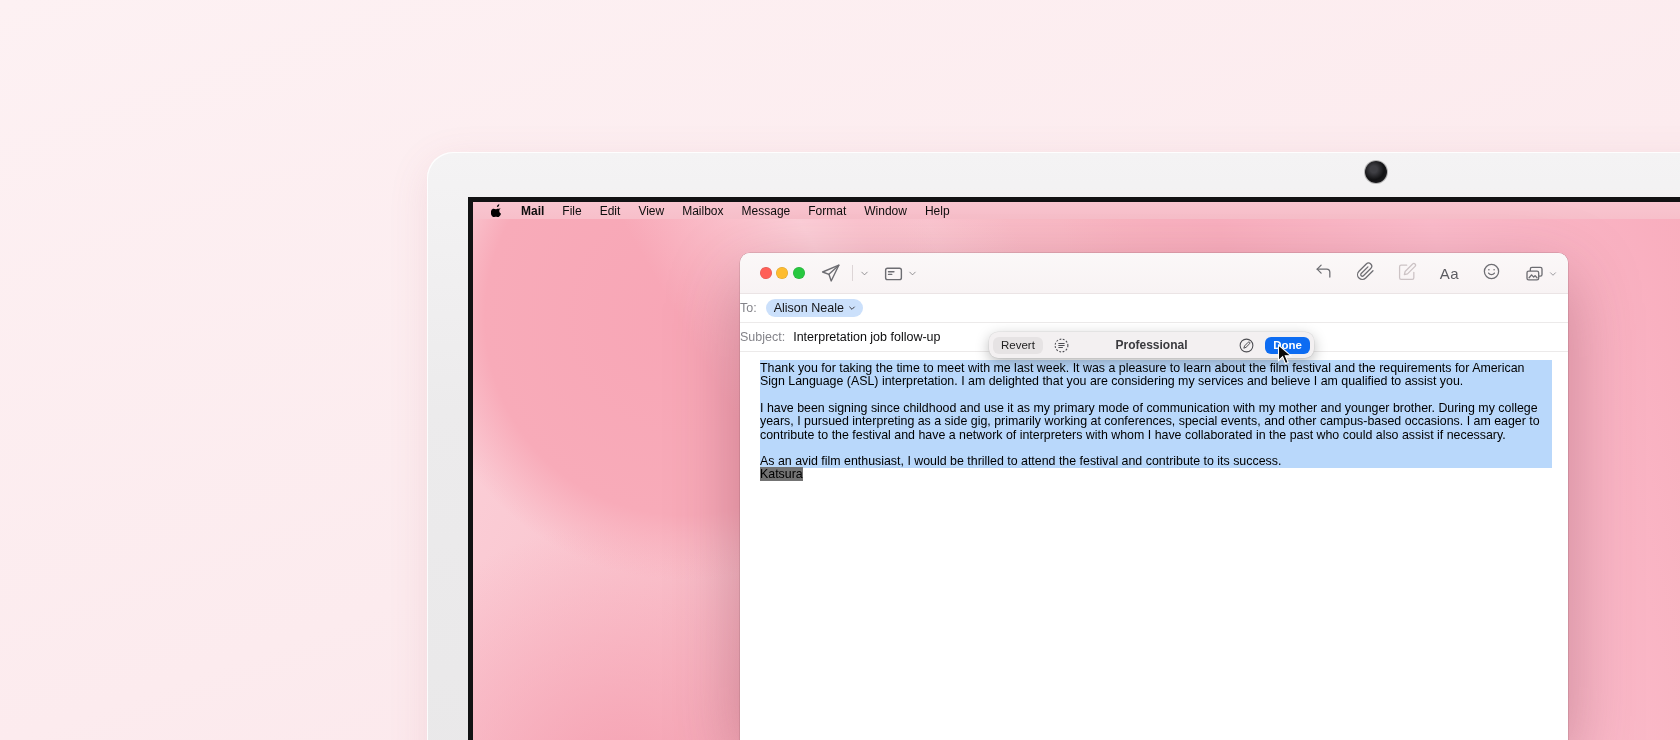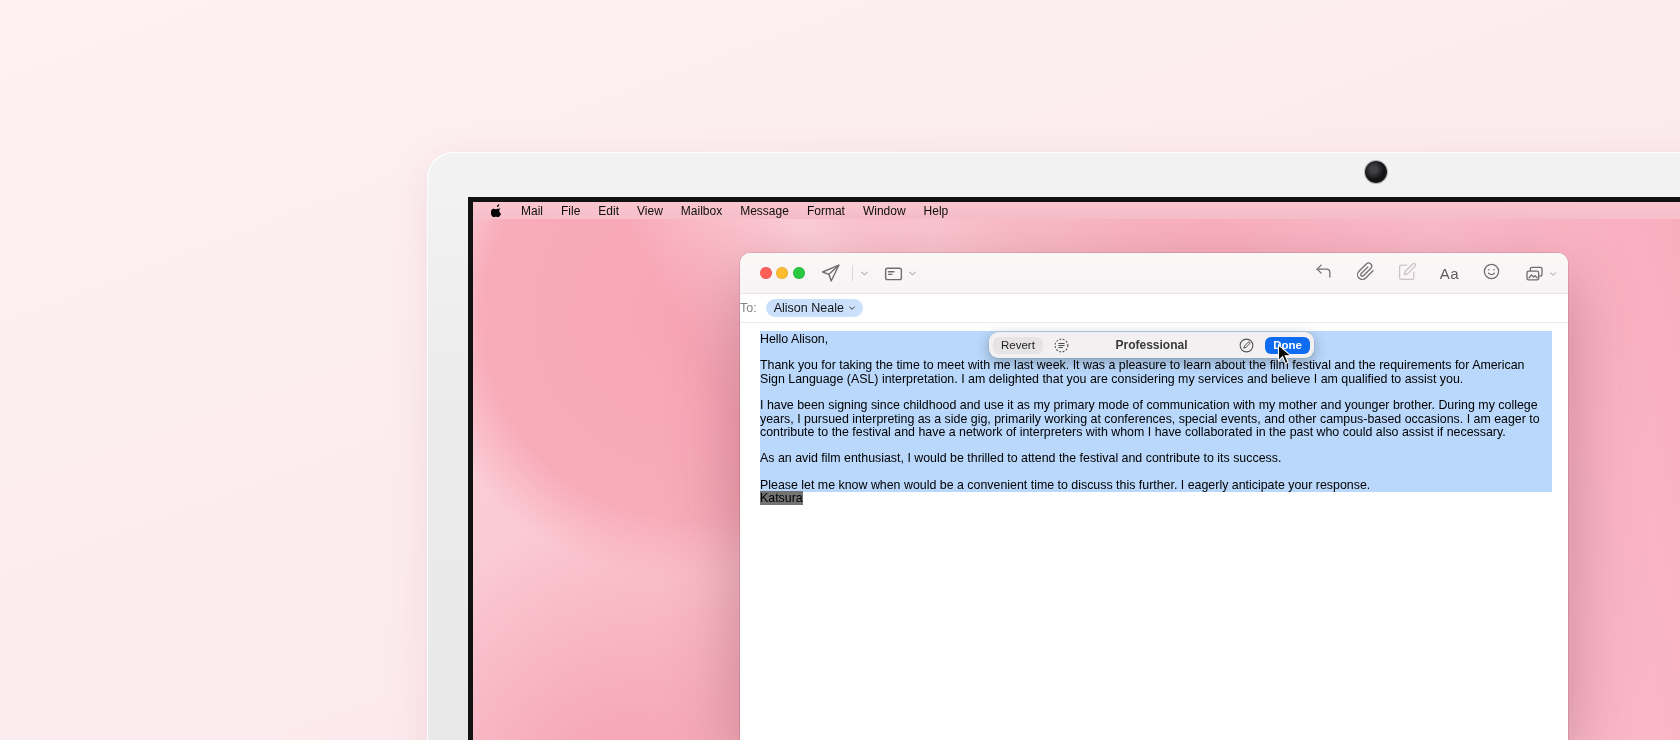--- a/index.html
+++ b/index.html
@@ -23,21 +23,21 @@
       radial-gradient(circle 400px at 150px 600px, #f5a0b1 0%, rgba(245,160,177,0) 70%),
       linear-gradient(75deg, rgba(249,174,189,0) 52%, #f9b0bf 63%, #fbbccb 78%, #f8a9ba 100%),
       linear-gradient(115deg,#fbd2da 0%,#f9b6c2 45%,#f7a8b7 100%);}
 
   
   .menubar{position:absolute;left:0;top:0;right:0;height:17px;
     background:linear-gradient(180deg,#f9c6d0,#f7bfca);
     display:flex;align-items:center;padding-left:10px;font-size:12px;color:#0d0d0d;}
   .menubar .apple{padding:0 10px 0 8px;display:flex;align-items:center;}
   .menubar .mitem{padding:0 9px;white-space:nowrap;}
-  .menubar .mitem.app{font-weight:400;}
+  .menubar .mitem.app{font-weight:700;}
 
   
   .window{position:absolute;left:740px;top:253px;width:828px;height:487px;background:#fff;
     border-radius:10px 10px 0 0;
     box-shadow:0 25px 70px rgba(120,40,60,.38), 0 0 0 .5px rgba(0,0,0,.18);}
   .titlebar{position:relative;height:40px;background:linear-gradient(180deg,#fbf8f8,#f8f3f4);
     border-bottom:1px solid #ebe4e5;border-radius:10px 10px 0 0;}
   .tl{position:absolute;top:14px;width:12px;height:12px;border-radius:50%;}
   .tl.red{left:20px;background:#ff5f57;box-shadow:inset 0 0 0 .5px rgba(0,0,0,.15);}
   .tl.yellow{left:36px;background:#febc2e;box-shadow:inset 0 0 0 .5px rgba(0,0,0,.15);}
@@ -180,28 +180,30 @@
   <div class="field-row">
     <span class="field-label">To:</span>
     <span class="pill">
       <span>Alison Neale</span>
       <svg width="8" height="8" viewBox="0 0 24 24">
           <polyline points="5 9 12 16 19 9" fill="none" stroke="#3a3a40" stroke-width="3" stroke-linecap="round" stroke-linejoin="round"></polyline>
         </svg>
     </span>
   </div>
 
+  <div class="field-row">
+    <span class="field-label">Subject:</span>
+    <span class="subject-value">Interpretation job follow-up</span>
+  </div>
 
   <div class="body-area">
     <div class="sel-block">
-      <p>Hello Alison,</p>
       <p>Thank you for taking the time to meet with me last week. It was a pleasure to learn about the film festival and the requirements for American Sign Language (ASL) interpretation. I am delighted that you are considering my services and believe I am qualified to assist you.</p>
       <p>I have been signing since childhood and use it as my primary mode of communication with my mother and younger brother. During my college years, I pursued interpreting as a side gig, primarily working at conferences, special events, and other campus-based occasions. I am eager to contribute to the festival and have a network of interpreters with whom I have collaborated in the past who could also assist if necessary.</p>
       <p>As an avid film enthusiast, I would be thrilled to attend the festival and contribute to its success.</p>
-      <p>Please let me know when would be a convenient time to discuss this further. I eagerly anticipate your response.</p>
     </div>
     <div class="sig">
       <span class="hl">Katsura</span>
     </div>
   </div>
 </div>
 
 <div class="wt-bar">
   <span class="btn revert">Revert</span>
   <span class="wt-ico">

